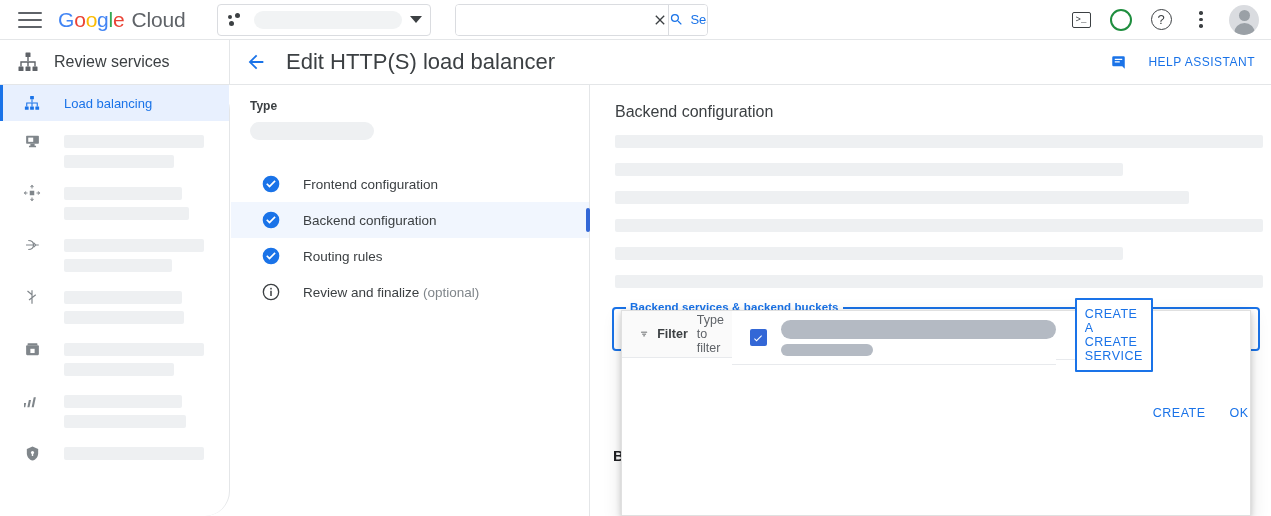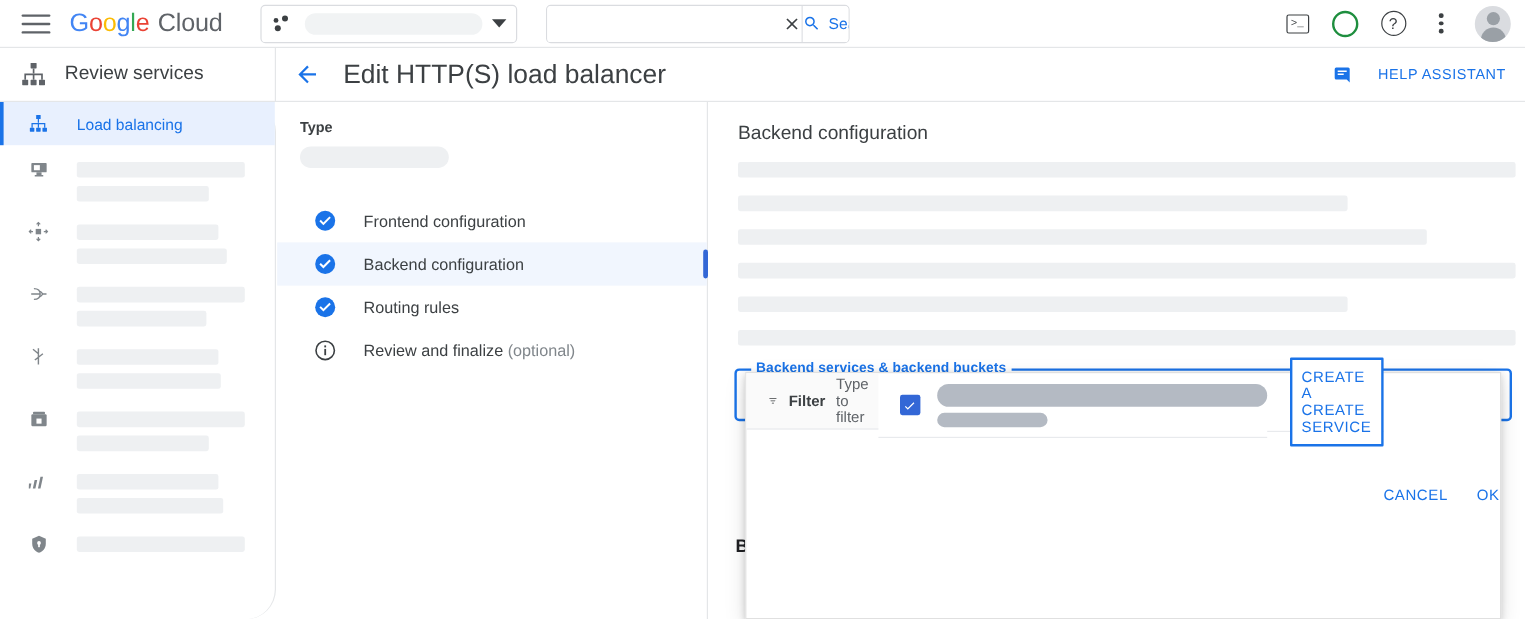--- a/index.html
+++ b/index.html
@@ -450,18 +450,18 @@
         <div class="opt-skel1"></div>
         <div class="opt-skel2"></div>
       </div>
     </div>
 
     <div class="dd-creates">
       <div class="cbtn focused">CREATE A CREATE SERVICE</div>
     </div>
 
     <div class="dd-actions">
-      <div class="abtn">CANCEL</div>
+      <div class="abtn">CREATE</div>
       <div class="abtn">OK</div>
     </div>
   </div>
 
 </div>
 
 </body></html>

